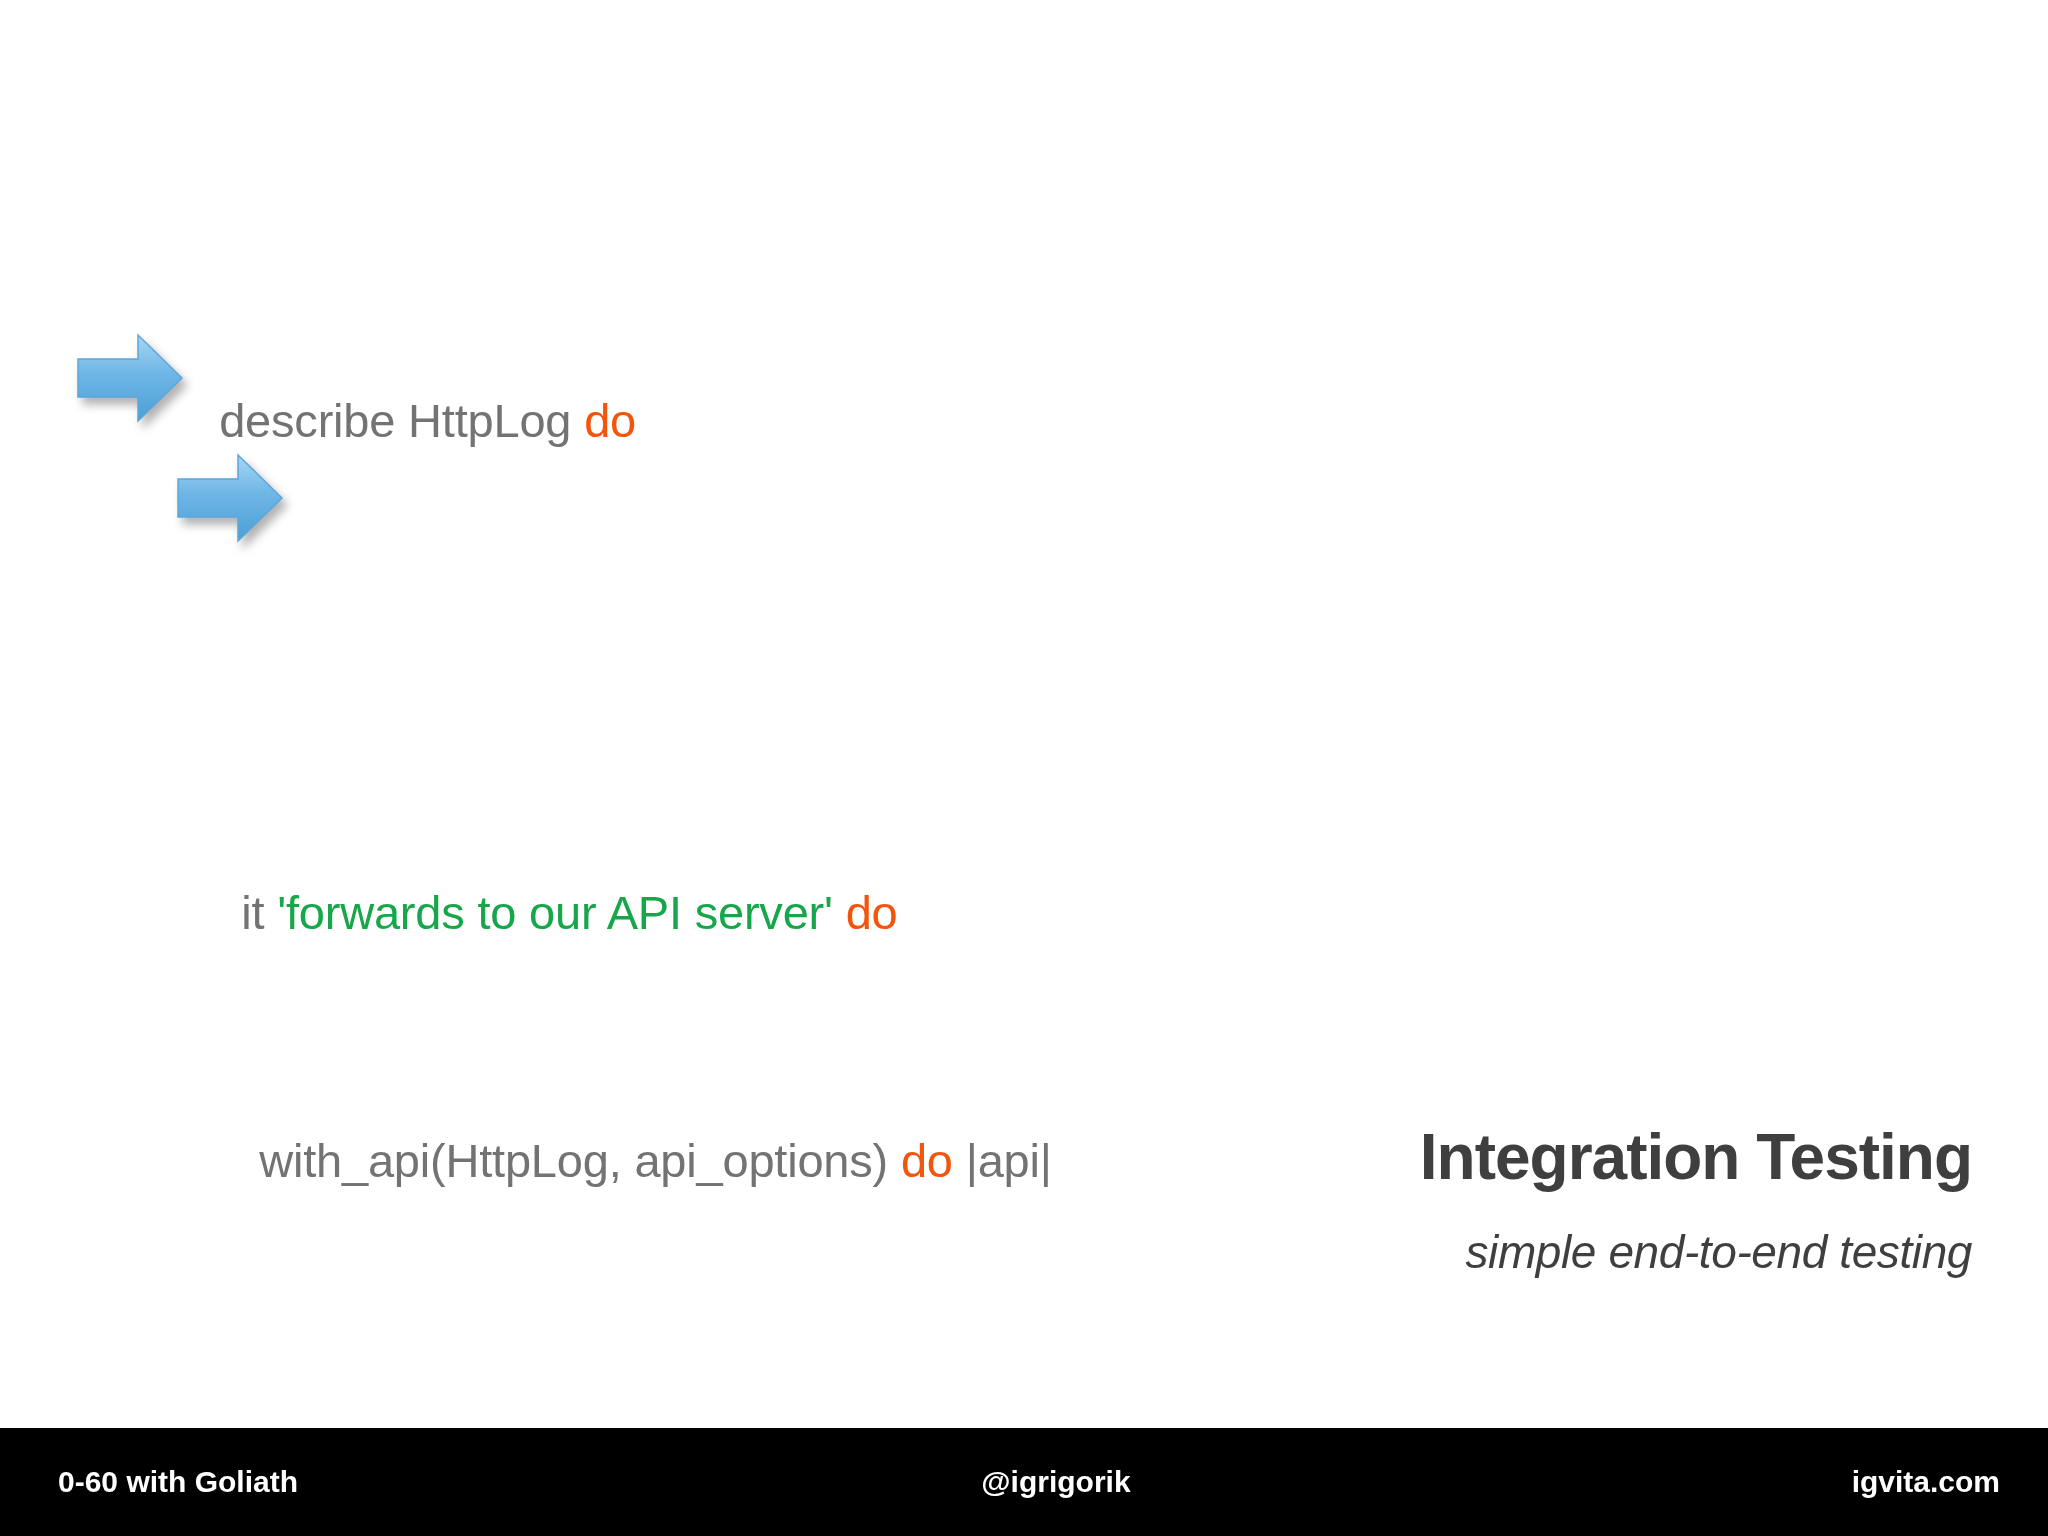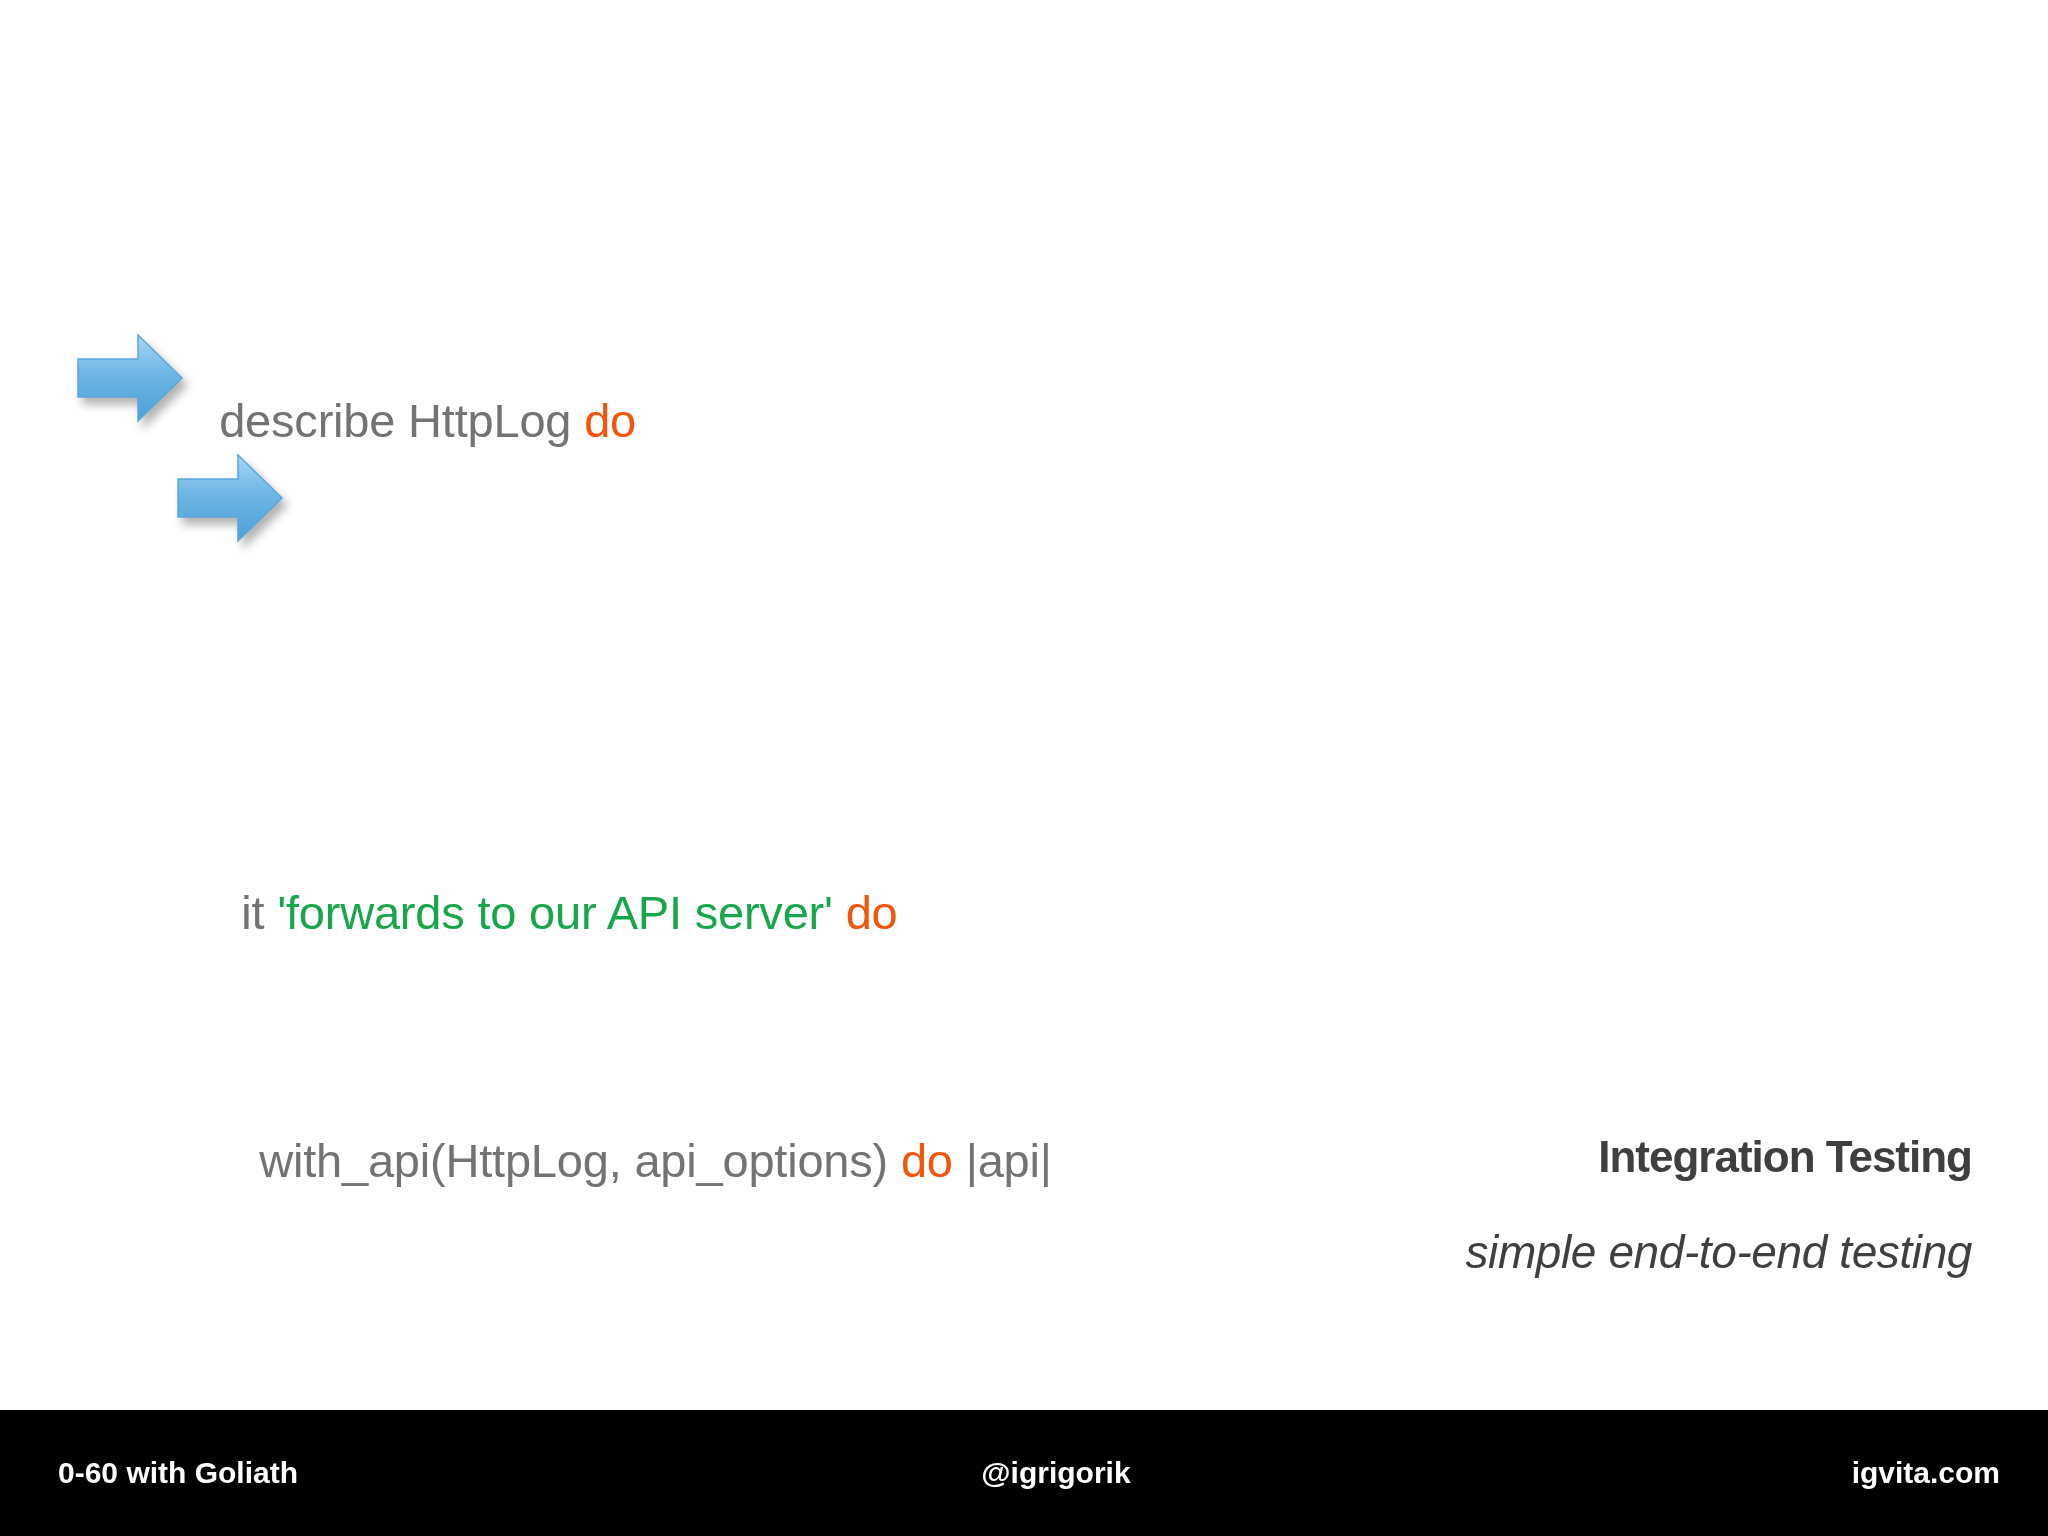--- a/index.html
+++ b/index.html
@@ -58,21 +58,21 @@
 
   
   #headline-group {
     position: absolute;
     right: 76px;
     top: 1118px;
     text-align: right;
   }
   #slide-title {
     font-family: "Liberation Sans", sans-serif;
-    font-size: 44px;
+    font-size: 64px;
     font-weight: bold;
     color: #3F3F3F;
     letter-spacing: -1px;
     line-height: 78px;
   }
   #slide-subtitle {
     font-family: "Liberation Sans", sans-serif;
     font-size: 46px;
     font-style: italic;
     color: #3F3F3F;
@@ -80,21 +80,21 @@
     margin-top: 28px;
     letter-spacing: -0.4px;
   }
 
   
   #footer {
     position: absolute;
     left: 0;
     bottom: 0;
     width: 2048px;
-    height: 126px;
+    height: 108px;
     background: #000000;
     color: #ffffff;
   }
   #footer-left, #footer-center, #footer-right {
     position: absolute;
     top: 50%;
     transform: translateY(-50%);
     font-family: "Liberation Sans", sans-serif;
     font-weight: bold;
     font-size: 30px;

